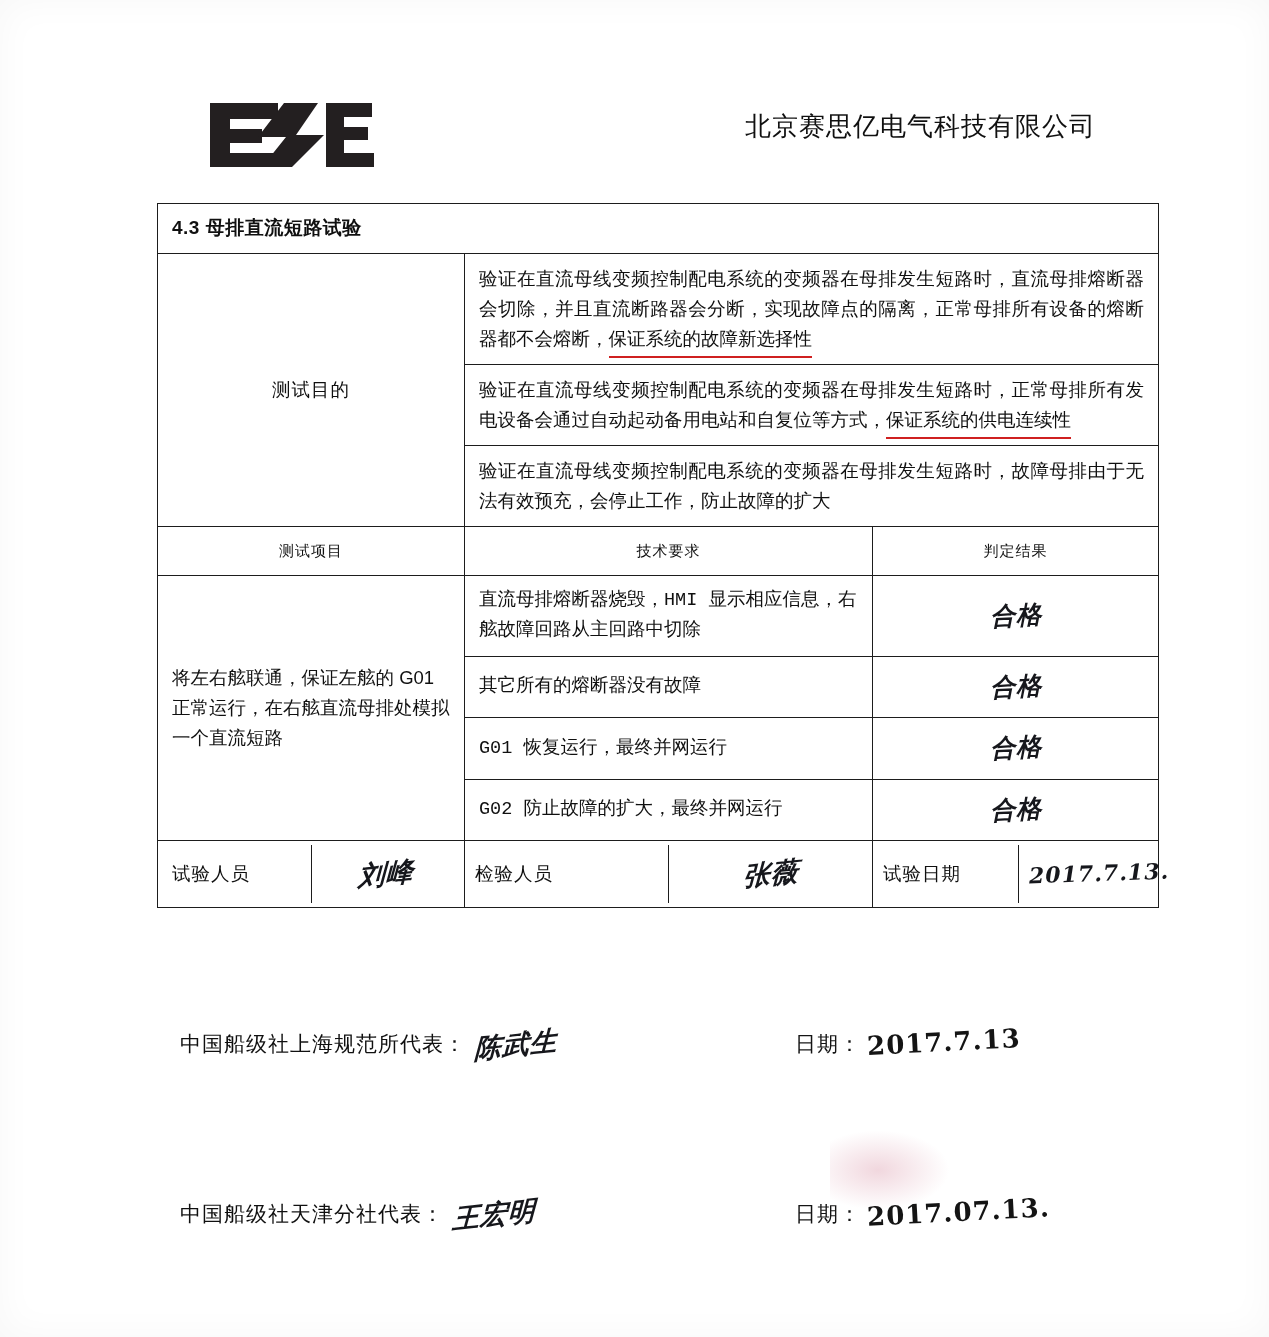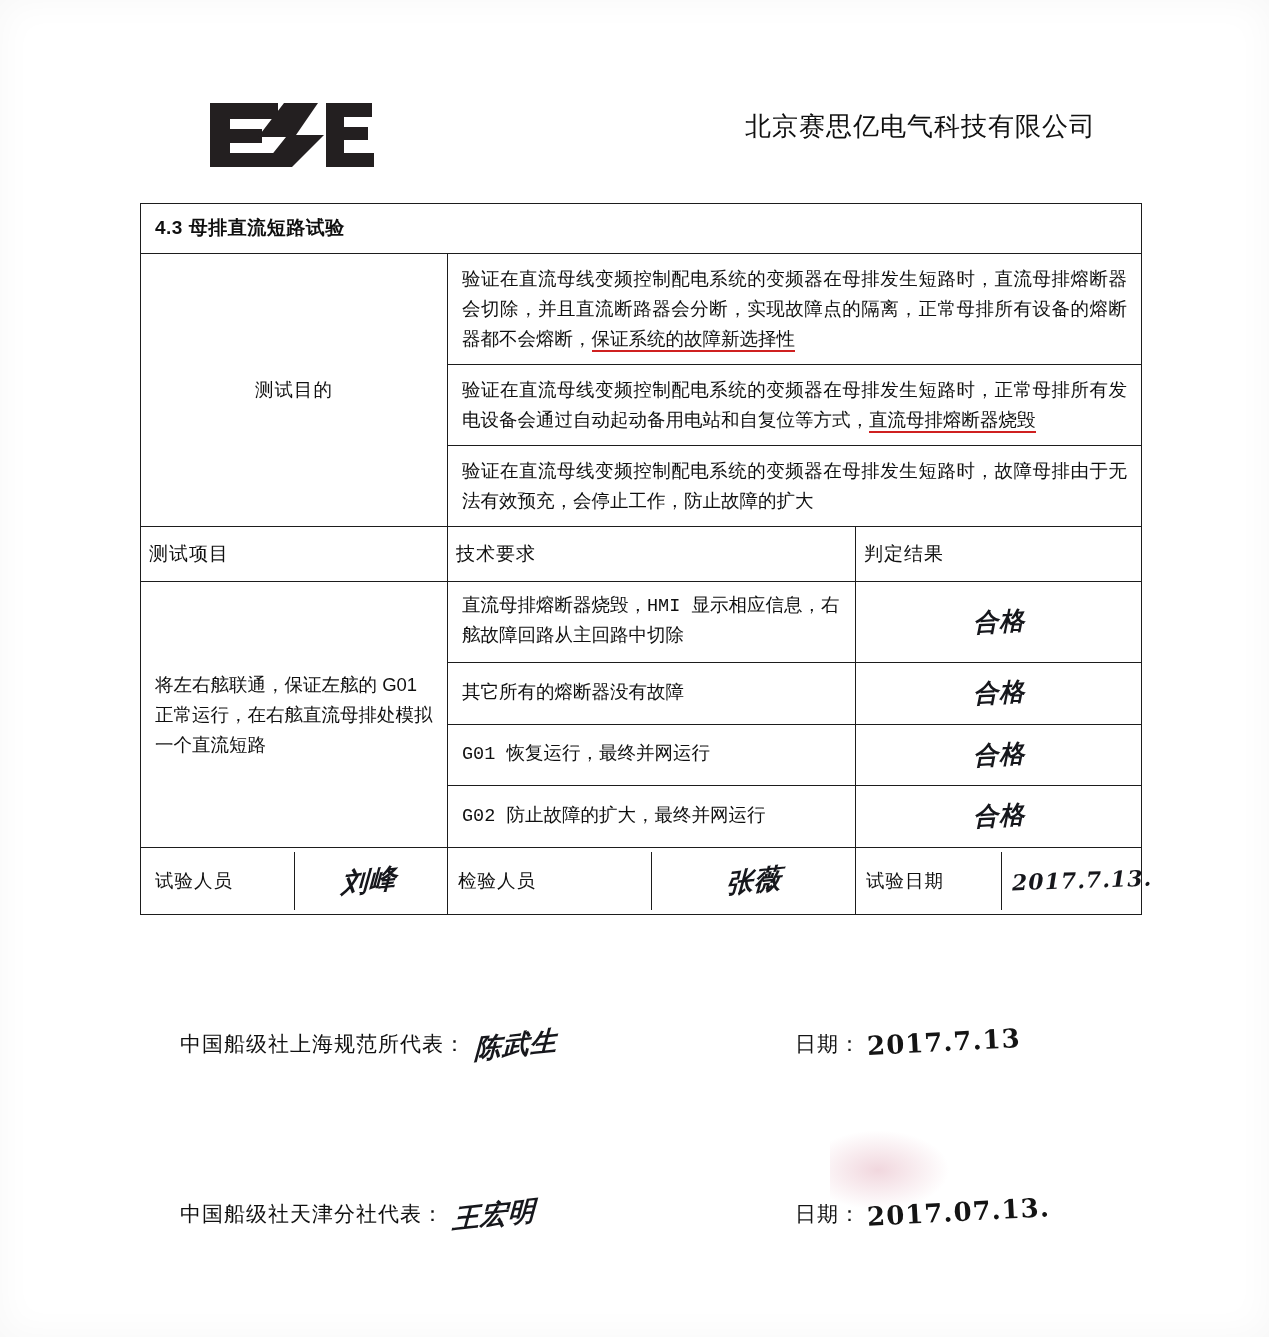--- a/index.html
+++ b/index.html
@@ -38,21 +38,21 @@
     top: 20px;
     font-size: 26px;
     letter-spacing: 1px;
     color: #101010;
     white-space: nowrap;
   }
 
   
   .doc-table {
     position: absolute;
-    left: 140px;
+    left: 157px;
     top: 203px;
     width: 1001px;
     border-collapse: collapse;
     table-layout: fixed;
     border-radius: 29px;
   }
   .doc-table td {
     border: 1px solid #1d1d1d;
     padding: 10px 14px;
     font-size: 18.5px;
@@ -74,23 +74,24 @@
   .purpose-text {
     text-align: justify;
     line-height: 1.72;
     padding: 12px 16px 12px 16px;
   }
   .col-label { width: 307px; }
   .col-req   { width: 408px; }
   .col-res   { width: 286px; }
 
   .hdr-row td {
-    font-size: 19px;
+    font-size: 15px;
     letter-spacing: 1px;
     padding: 12px 8px;
+    text-align: center;
   }
   .req-cell {
     font-size: 18px;
     line-height: 1.6;
     padding: 11px 14px;
     font-family: Liberation Mono, monospace;
   }
   .result-cell {
     text-align: center;
     padding: 4px 0;
@@ -98,21 +99,21 @@
   .scenario-cell {
     font-size: 18.5px;
     line-height: 1.8;
     padding: 14px 16px;
     vertical-align: middle;
   }
 
   
   .redline {
     border-bottom: 2.2px solid #cf2020;
-    padding-bottom: 1px;
+    padding-bottom: 7px;
   }
 
   
   .hand {
     font-family: "DejaVu Serif", serif;
     color: #16171c;
     font-style: italic;
     font-weight: bold;
     letter-spacing: 1px;
   }
@@ -220,21 +221,21 @@
   </tr>
 
   <tr>
     <td rowspan="3" class="purpose-label">测试目的</td>
     <td colspan="2" class="purpose-text">
       <span>验证在直流母线变频控制配电系统的变频器在母排发生短路时，直流母排熔断器会切除，并且直流断路器会分断，实现故障点的隔离，正常母排所有设备的熔断器都不会熔断，</span><span class="redline">保证系统的故障新选择性</span>
     </td>
   </tr>
   <tr>
     <td colspan="2" class="purpose-text">
-      <span>验证在直流母线变频控制配电系统的变频器在母排发生短路时，正常母排所有发电设备会通过自动起动备用电站和自复位等方式，</span><span class="redline">直流母排熔断器烧毁</span>
+      <span>验证在直流母线变频控制配电系统的变频器在母排发生短路时，正常母排所有发电设备会通过自动起动备用电站和自复位等方式，</span><span class="redline">保证系统的供电连续性</span>
     </td>
   </tr>
   <tr>
     <td colspan="2" class="purpose-text">验证在直流母线变频控制配电系统的变频器在母排发生短路时，故障母排由于无法有效预充，会停止工作，防止故障的扩大</td>
   </tr>
 
   <tr class="hdr-row">
     <td>测试项目</td>
     <td>技术要求</td>
     <td>判定结果</td>

